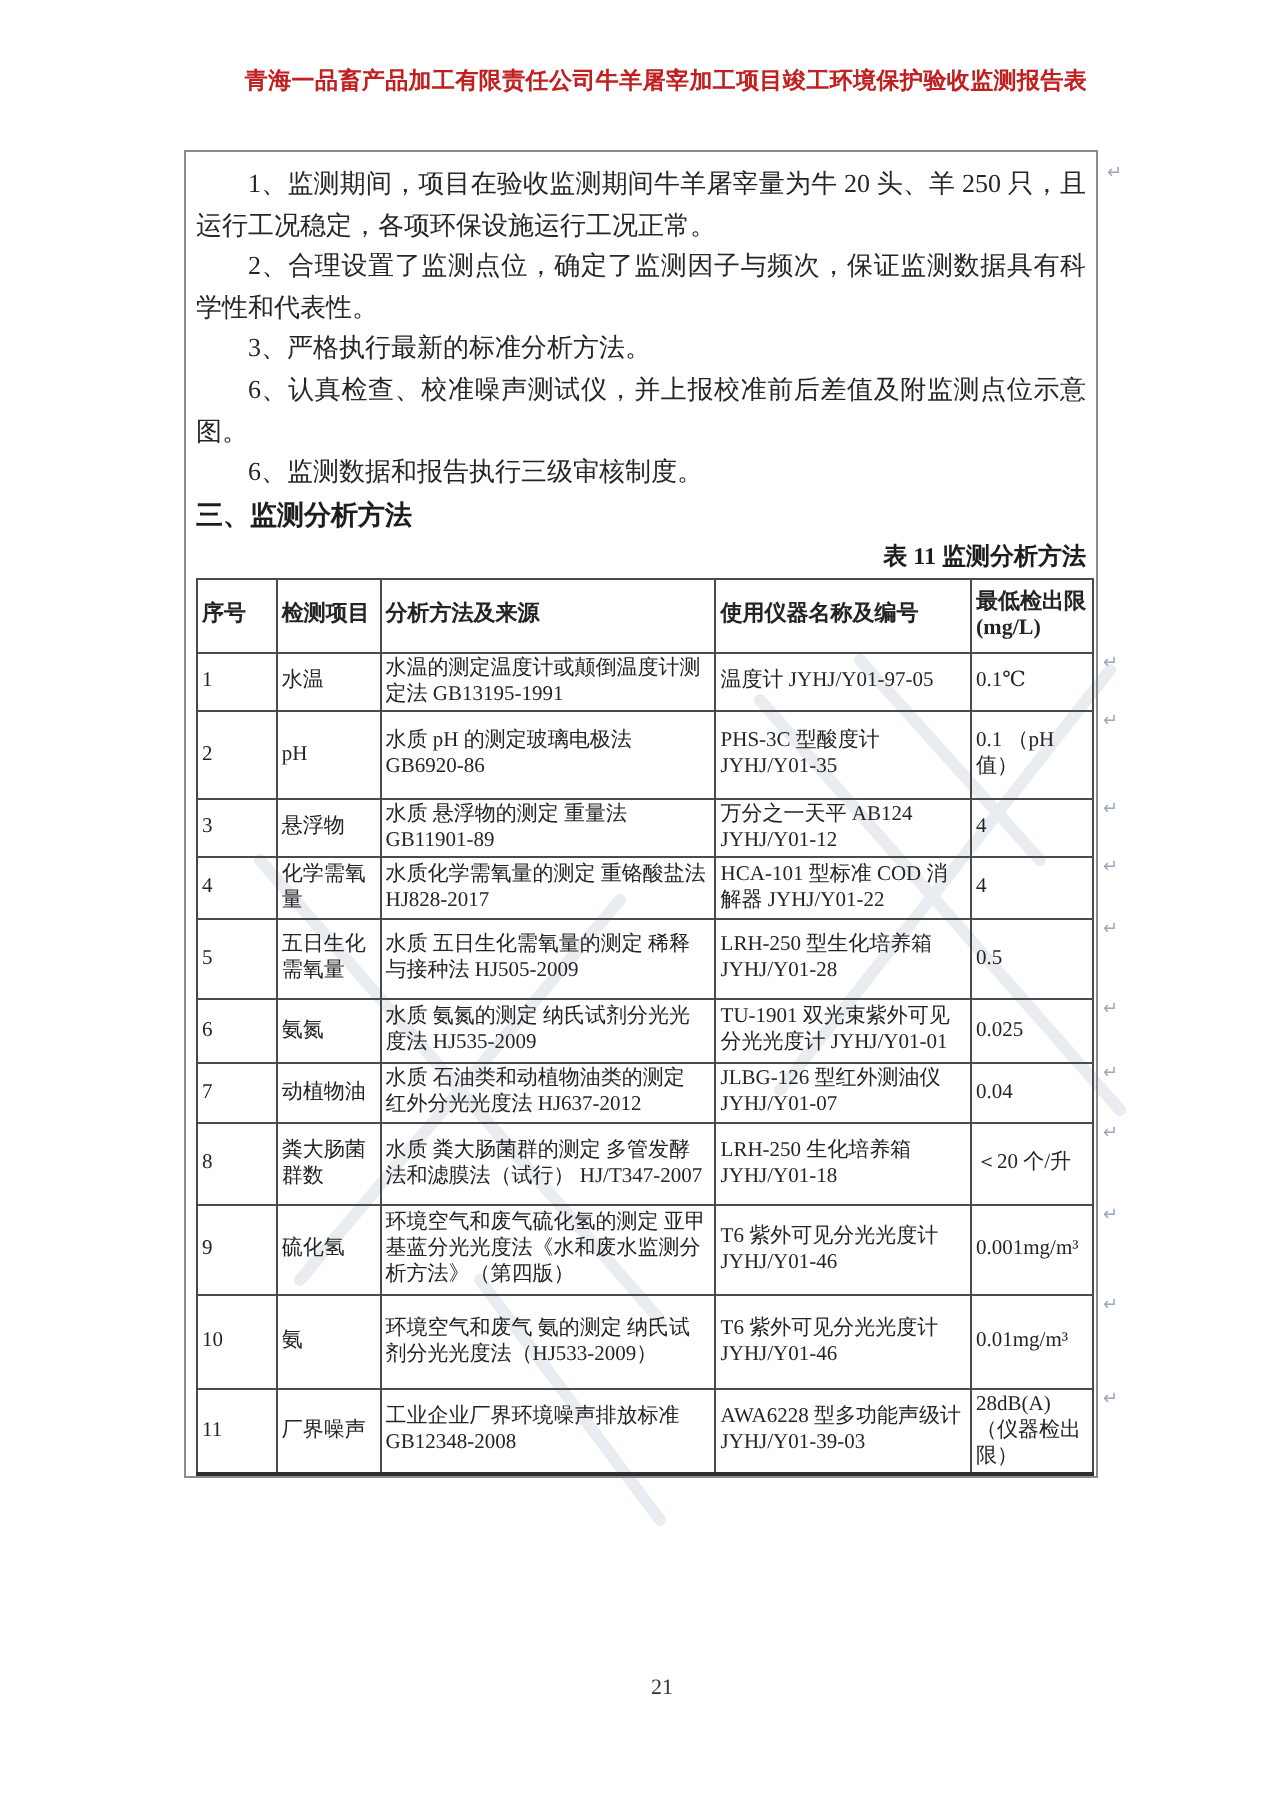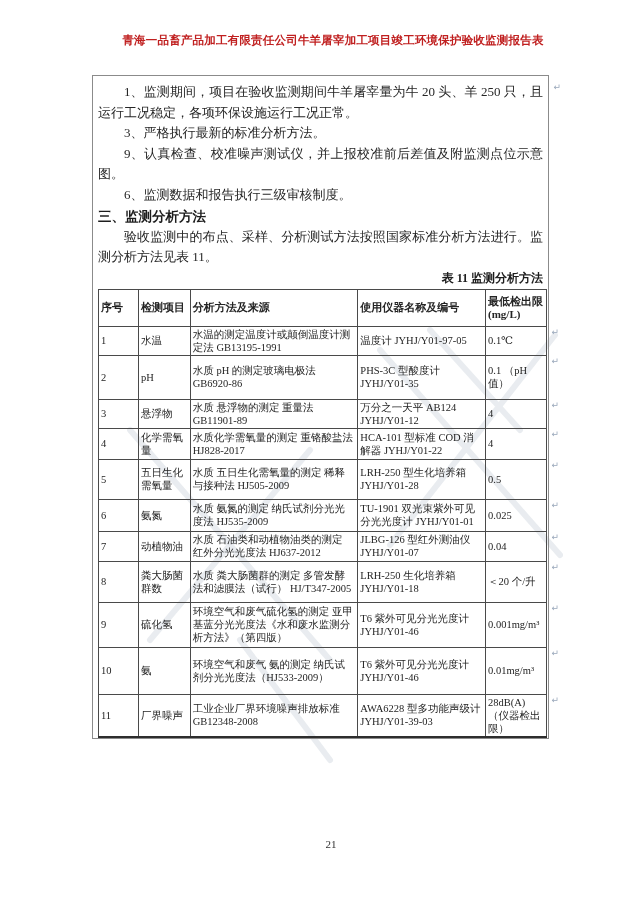--- a/index.html
+++ b/index.html
@@ -126,26 +126,26 @@
     <path d="M 240 640 L 330 760"></path>
   </g>
 </svg>
 
 <div class="doc-title">青海一品畜产品加工有限责任公司牛羊屠宰加工项目竣工环境保护验收监测报告表</div>
 
 <div class="content-box">
   <span class="pw-box-top">↵</span>
 
   <p class="note">1、监测期间，项目在验收监测期间牛羊屠宰量为牛 20 头、羊 250 只，且运行工况稳定，各项环保设施运行工况正常。</p>
+  <p class="note">2、合理设置了监测点位，确定了监测因子与频次，保证监测数据具有科学性和代表性。</p>
   <p class="note">3、严格执行最新的标准分析方法。</p>
-  <p class="note">9、认真检查、校准噪声测试仪，并上报校准前后差值及附监测点位示意图。</p>
+  <p class="note">6、认真检查、校准噪声测试仪，并上报校准前后差值及附监测点位示意图。</p>
   <p class="note">6、监测数据和报告执行三级审核制度。</p>
 
   <h3 class="section-heading">三、监测分析方法</h3>
-  <p class="section-para">验收监测中的布点、采样、分析测试方法按照国家标准分析方法进行。监测分析方法见表 11。</p>
 
   <div class="table-caption">表 11 监测分析方法</div>
 
   <table class="methods">
     <colgroup>
       <col style="width:40px">
         <col style="width:52px">
         <col style="width:168px">
         <col style="width:128px">
         <col style="width:61px">
@@ -205,21 +205,21 @@
       <tr class="r6">
         <td>7</td>
         <td>动植物油</td>
         <td>水质 石油类和动植物油类的测定 红外分光光度法 HJ637-2012</td>
         <td>JLBG-126 型红外测油仪 JYHJ/Y01-07</td>
         <td><span>0.04</span><span class="pw">↵</span></td>
       </tr>
       <tr class="r7">
         <td>8</td>
         <td>粪大肠菌群数</td>
-        <td>水质 粪大肠菌群的测定 多管发酵法和滤膜法（试行） HJ/T347-2005</td>
+        <td>水质 粪大肠菌群的测定 多管发酵法和滤膜法（试行） HJ/T347-2007</td>
         <td>LRH-250 生化培养箱 JYHJ/Y01-18</td>
         <td><span>＜20 个/升</span><span class="pw">↵</span></td>
       </tr>
       <tr class="r8">
         <td>9</td>
         <td>硫化氢</td>
         <td>环境空气和废气硫化氢的测定 亚甲基蓝分光光度法《水和废水监测分析方法》（第四版）</td>
         <td>T6 紫外可见分光光度计 JYHJ/Y01-46</td>
         <td><span>0.001mg/m³</span><span class="pw">↵</span></td>
       </tr>

